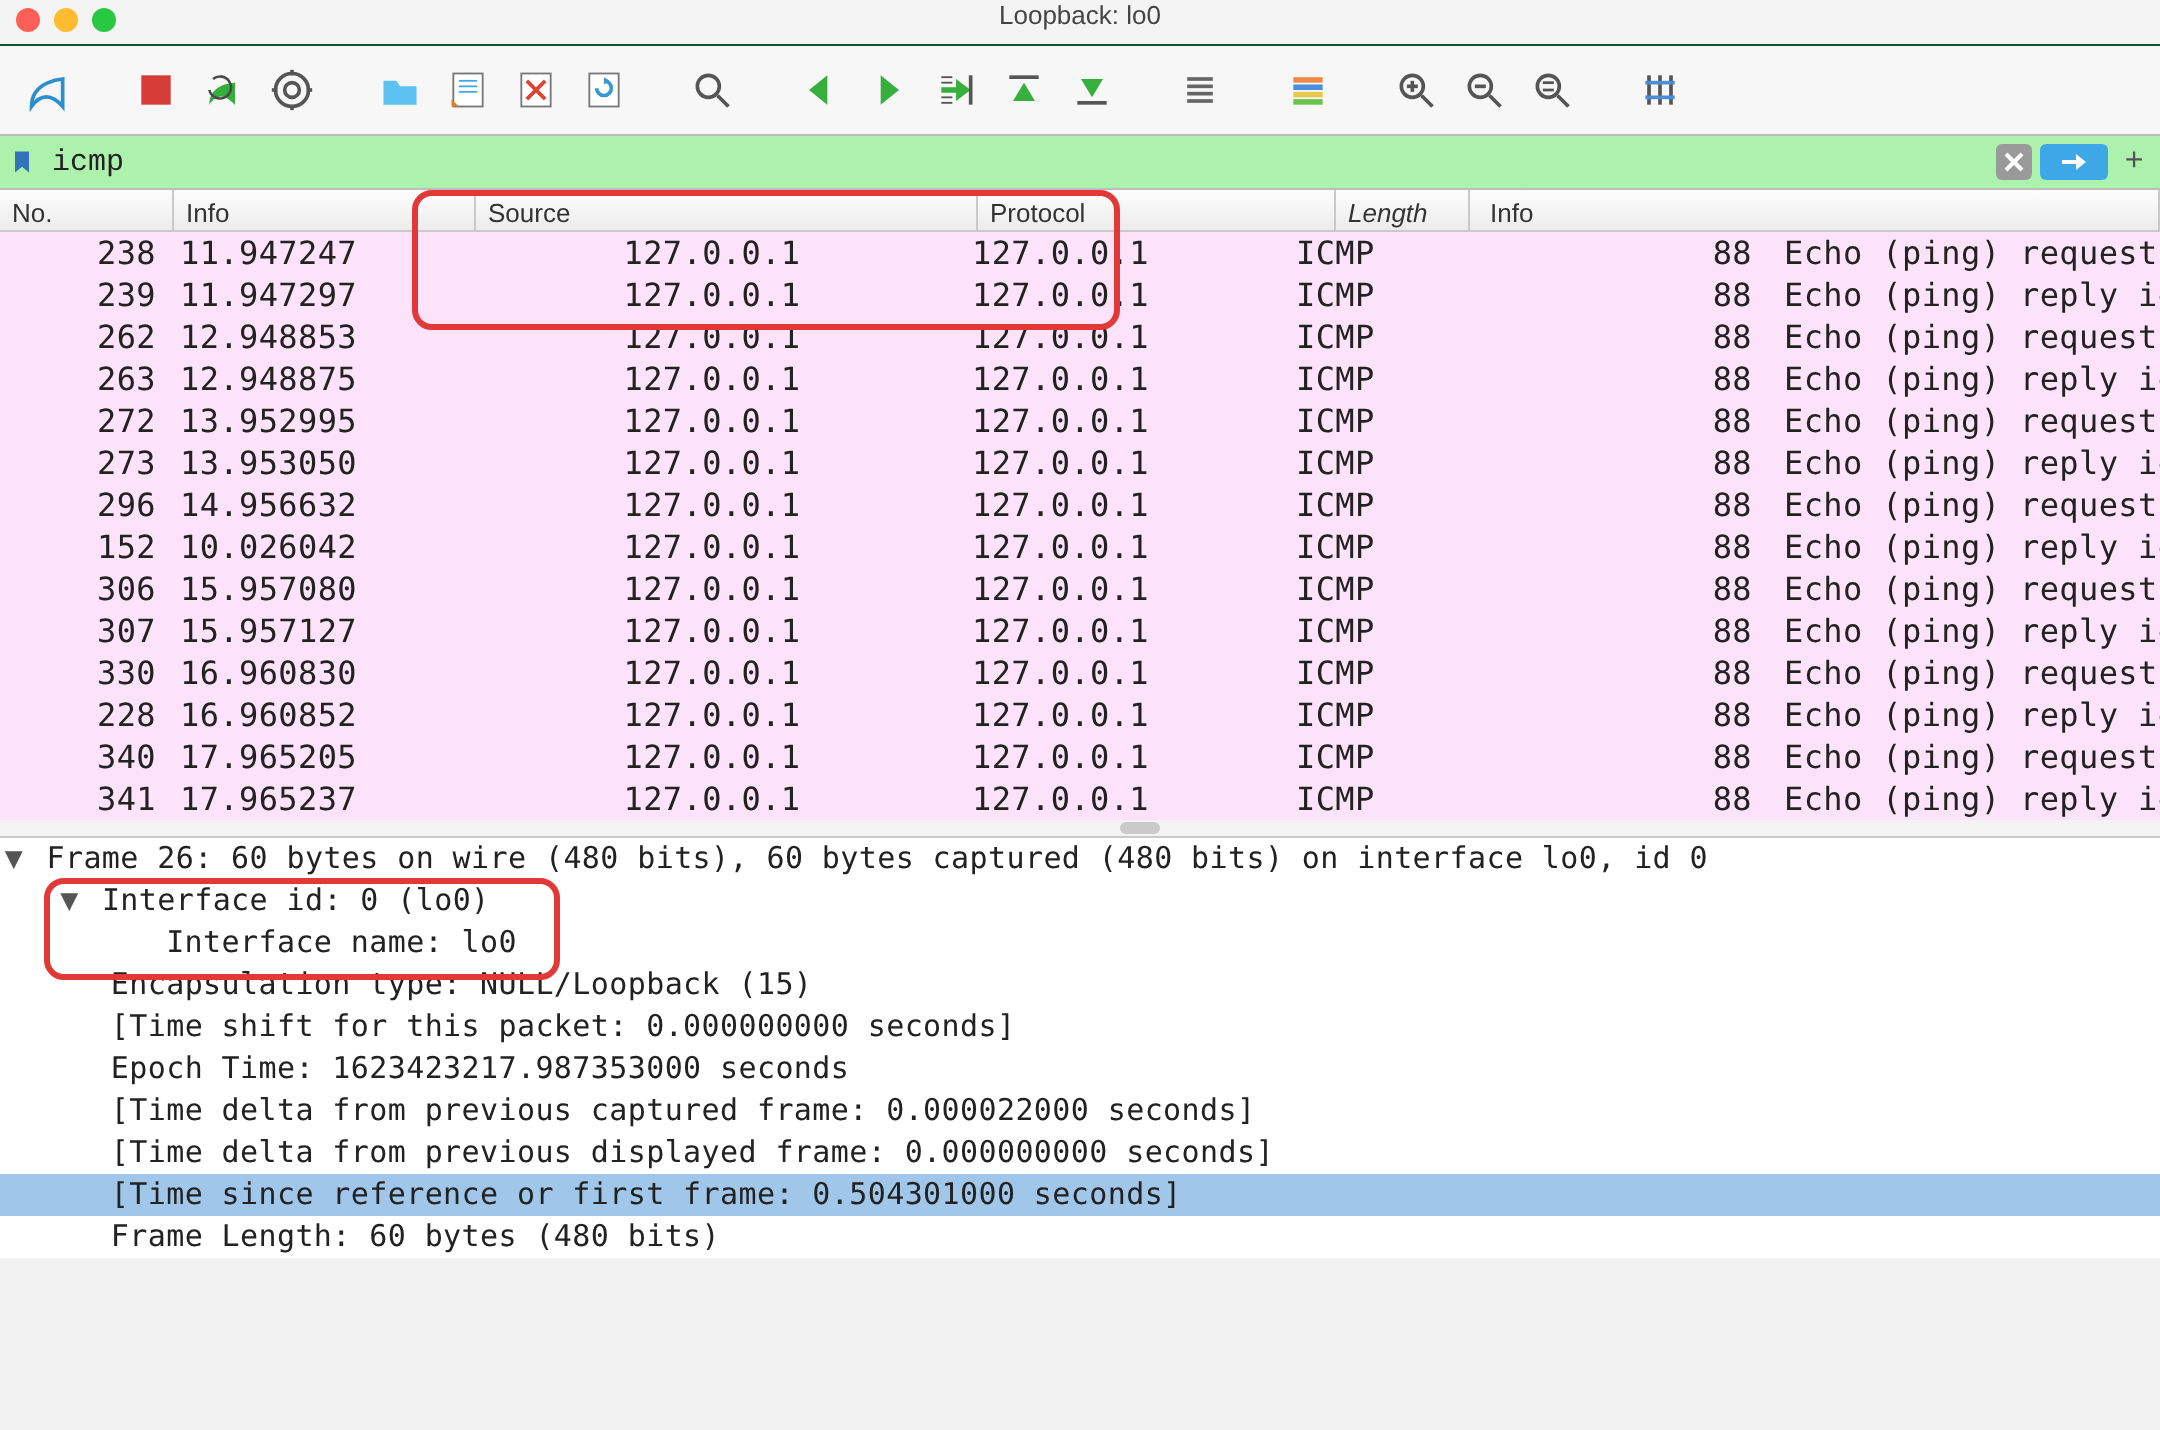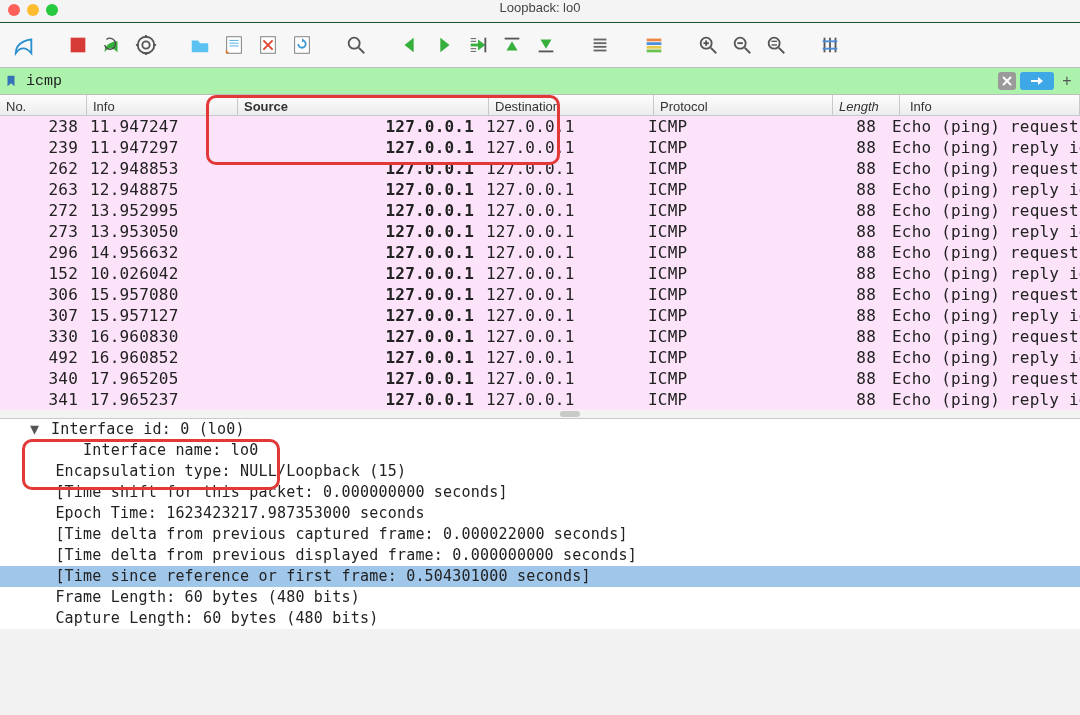--- a/index.html
+++ b/index.html
@@ -73,21 +73,21 @@
     font-size:16px; height:21px; align-items:center; letter-spacing:0.2px;
   }
   .pl-row > div { padding:0 6px; white-space:nowrap; overflow:hidden;}
   .annotation-box1 {
     position:absolute; left:206px; top:0; width:348px; height:64px;
     border:3px solid #e23838; border-radius:10px; pointer-events:none;
   }
 
   .col-no  { width:72px; text-align:right;}
   .col-time{ width:136px; text-align:left;}
-  .col-src { width:236px; text-align:right;font-weight:bold;}
+  .col-src { width:236px; text-align:center;}
   .col-dst { width:150px; text-align:left;}
   .col-proto{width:164px; text-align:left;}
   .col-len { width:52px; text-align:right;}
   .col-info{ flex:1; text-align:left; padding-left:10px !important;}
 
   .tiny-scroll {
     height:8px; background:#f3f3f3; display:flex; align-items:center;
   }
   .tiny-thumb { margin-left:560px; width:20px; height:6px; border-radius:3px; background:#c9c9c9;}
 
@@ -321,23 +321,20 @@
   <div class="pl-header">
     <div class="col-no" style="justify-content:flex-start;">
         <span>No.</span>
       </div>
     <div class="col-time">
         <span>Info</span>
       </div>
     <div class="col-src">
         <span>Source</span>
       </div>
-    <div class="col-dst">
-        <span>Destination</span>
-      </div>
     <div class="col-proto">
         <span>Protocol</span>
       </div>
     <div class="col-len" style="justify-content:flex-start;font-style:italic;">
         <span>Length</span>
       </div>
     <div class="col-info">
         <span>Info</span>
       </div>
   </div>
@@ -435,21 +432,21 @@
       <div class="pl-row">
         <div class="col-no">330</div>
         <div class="col-time">16.960830</div>
         <div class="col-src">127.0.0.1</div>
         <div class="col-dst">127.0.0.1</div>
         <div class="col-proto">ICMP</div>
         <div class="col-len">88</div>
         <div class="col-info">Echo (ping) request  id=0x2</div>
       </div>
       <div class="pl-row">
-        <div class="col-no">492</div>
+        <div class="col-no">228</div>
         <div class="col-time">16.960852</div>
         <div class="col-src">127.0.0.1</div>
         <div class="col-dst">127.0.0.1</div>
         <div class="col-proto">ICMP</div>
         <div class="col-len">88</div>
         <div class="col-info">Echo (ping) reply    id=0x2</div>
       </div>
       <div class="pl-row">
         <div class="col-no">340</div>
         <div class="col-time">17.965205</div>
@@ -469,24 +466,24 @@
         <div class="col-info">Echo (ping) reply    id=0x2</div>
       </div>
     </div>
   <div class="annotation-box1"></div>
   <div class="tiny-scroll">
       <div class="tiny-thumb"></div>
     </div>
 </div>
 
 <div class="detail-pane rel">
+  <span class="line"><span class="tri">▼</span> <span>Frame 26: 60 bytes on wire (480 bits), 60 bytes captured (480 bits) on interface lo0, id 0</span></span>
   <span class="line">   <span class="tri">▼</span> <span>Interface id: 0 (lo0)</span></span>
   <span class="line">         <span>Interface name: lo0</span></span>
   <span class="line">      <span>Encapsulation type: NULL/Loopback (15)</span></span>
   <span class="line">      <span>[Time shift for this packet: 0.000000000 seconds]</span></span>
   <span class="line">      <span>Epoch Time: 1623423217.987353000 seconds</span></span>
   <span class="line">      <span>[Time delta from previous captured frame: 0.000022000 seconds]</span></span>
   <span class="line">      <span>[Time delta from previous displayed frame: 0.000000000 seconds]</span></span>
   <span class="line detail-sel">      <span>[Time since reference or first frame: 0.504301000 seconds]</span></span>
   <span class="line">      <span>Frame Length: 60 bytes (480 bits)</span></span>
-  <span class="line">      <span>Capture Length: 60 bytes (480 bits)</span></span>
   <div class="annotation-box2" style="left:22px; top:20px; width:252px; height:45px;"></div>
 </div>
 
 </body></html>

